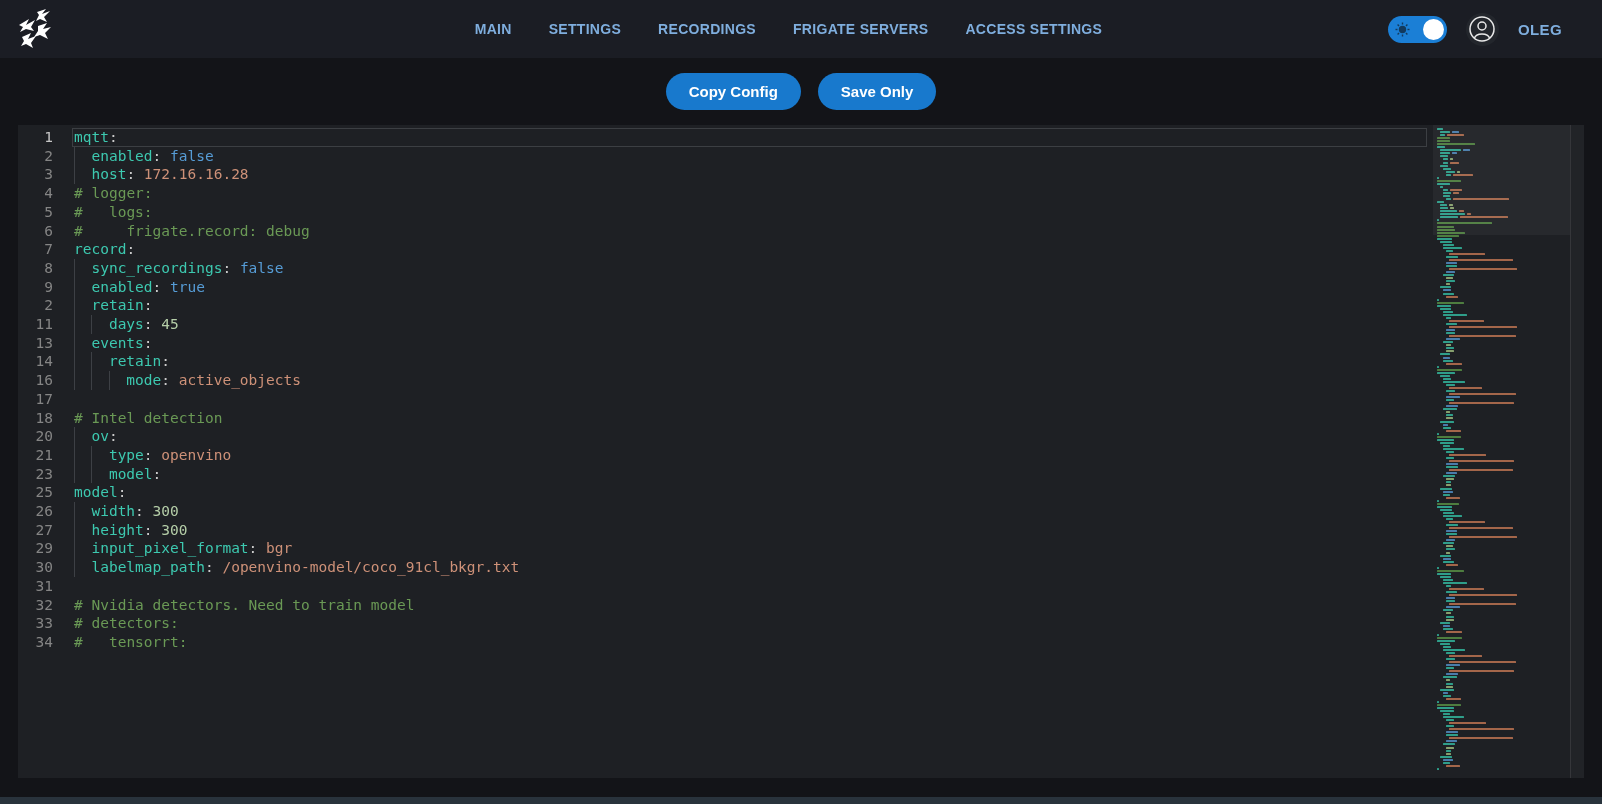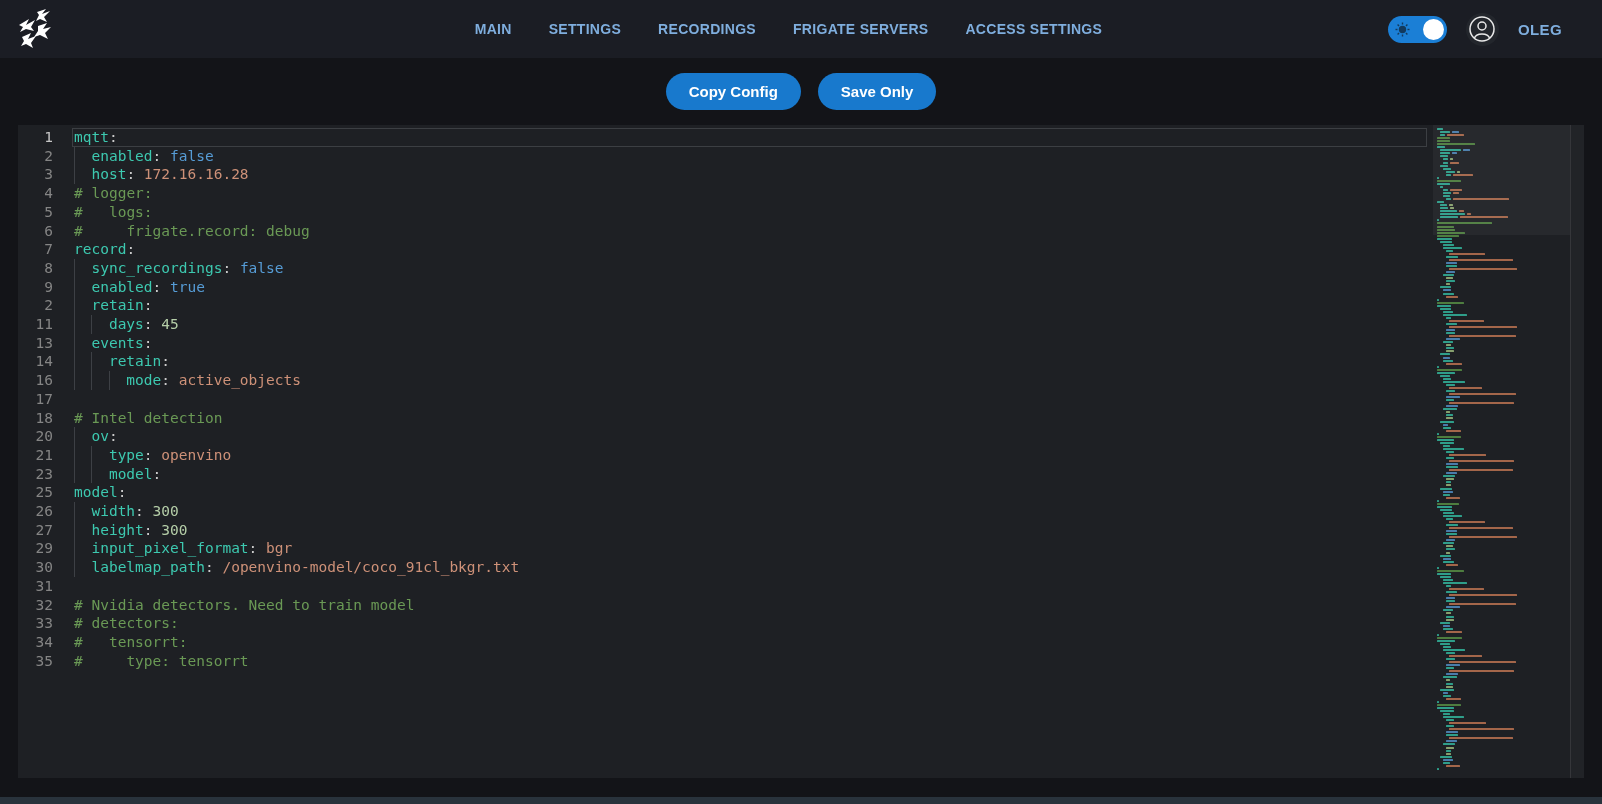--- a/index.html
+++ b/index.html
@@ -186,21 +186,20 @@
       <div class="line"><div class="ln">23</div><div class="code"><span class="guide"></span><span class="guide"></span><span class="tok-k">model</span><span class="tok-p">:</span></div></div>
       <div class="line"><div class="ln">25</div><div class="code"><span class="tok-k">model</span><span class="tok-p">:</span></div></div>
       <div class="line"><div class="ln">26</div><div class="code"><span class="guide"></span><span class="tok-k">width</span><span class="tok-p">: </span><span class="tok-n">300</span></div></div>
       <div class="line"><div class="ln">27</div><div class="code"><span class="guide"></span><span class="tok-k">height</span><span class="tok-p">: </span><span class="tok-n">300</span></div></div>
       <div class="line"><div class="ln">29</div><div class="code"><span class="guide"></span><span class="tok-k">input_pixel_format</span><span class="tok-p">: </span><span class="tok-v">bgr</span></div></div>
       <div class="line"><div class="ln">30</div><div class="code"><span class="guide"></span><span class="tok-k">labelmap_path</span><span class="tok-p">: </span><span class="tok-v">/openvino-model/coco_91cl_bkgr.txt</span></div></div>
       <div class="line"><div class="ln">31</div><div class="code"></div></div>
       <div class="line"><div class="ln">32</div><div class="code"><span class="tok-c"># Nvidia detectors. Need to train model</span></div></div>
       <div class="line"><div class="ln">33</div><div class="code"><span class="tok-c"># detectors:</span></div></div>
       <div class="line"><div class="ln">34</div><div class="code"><span class="tok-c">#   tensorrt:</span></div></div>
-      <div class="line"><div class="ln">35</div><div class="code"><span class="tok-c">#     type: tensorrt</span></div></div>
     </div>
   <div class="minimap">
     <div class="minimap-viewport"></div>
   <div class="mini-row" style="margin-left: 0px;">
         <div class="mini-seg" style="width: 5.6px; background: rgb(47, 158, 138);"></div>
       </div>
       <div class="mini-row" style="margin-left: 2.9px;">
         <div class="mini-seg" style="width: 9.8px; background: rgb(47, 158, 138);"></div>
         <div class="mini-seg" style="width: 7px; background: rgb(74, 124, 171);"></div>
       </div>

